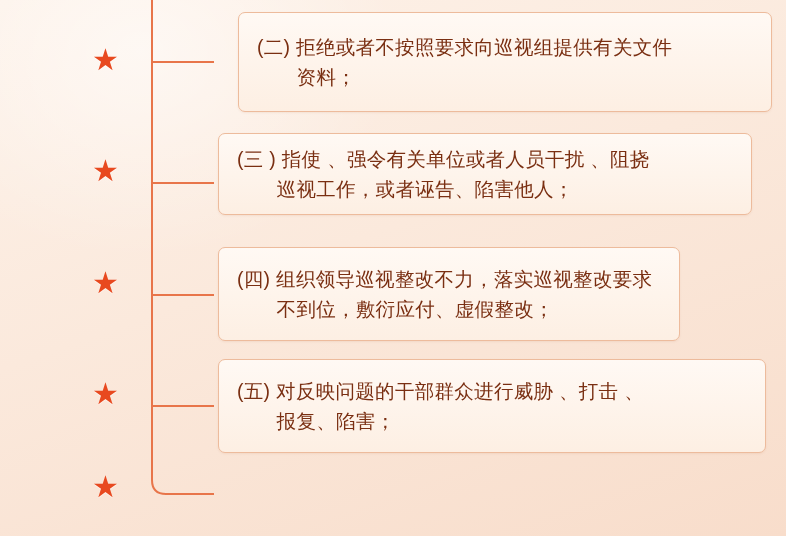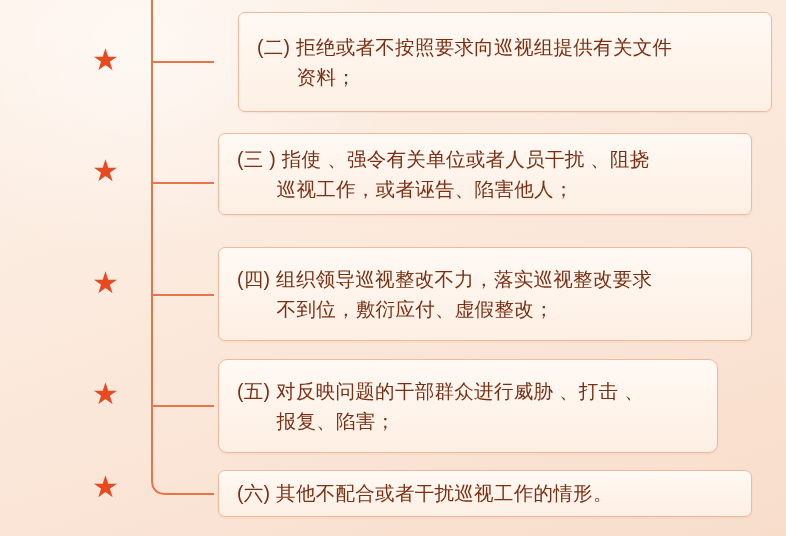--- a/index.html
+++ b/index.html
@@ -99,30 +99,27 @@
 　　资料；</span>
     </div>
 
     <div class="star" style="left:92px; top:156px;">★</div>
     <div class="card" style="left:218px; top:133px; width:534px; height:82px;">
       <span class="txt">(三 ) 指使 、强令有关单位或者人员干扰 、阻挠
 　　巡视工作，或者诬告、陷害他人；</span>
     </div>
 
     <div class="star" style="left:92px; top:268px;">★</div>
-    <div class="card" style="left:218px; top:247px; width:534px; height:94px;">
+    <div class="card" style="left:218px; top:247px; width:462px; height:94px;">
       <span class="txt">(四) 组织领导巡视整改不力，落实巡视整改要求
 　　不到位，敷衍应付、虚假整改；</span>
     </div>
 
     <div class="star" style="left:92px; top:379px;">★</div>
-    <div class="card" style="left:218px; top:359px; width:500px; height:94px;border-radius:9px;">
+    <div class="card" style="left:218px; top:359px; width:548px; height:94px;">
       <span class="txt">(五) 对反映问题的干部群众进行威胁 、打击 、
 　　报复、陷害；</span>
     </div>
 
     <div class="star" style="left:92px; top:472px;">★</div>
-    <div class="card" style="left:218px; top:470px; width:534px; height:47px;">
-      <span class="txt">(六) 其他不配合或者干扰巡视工作的情形。</span>
-    </div>
 
   </div>
 </div>
 
 </body></html>

